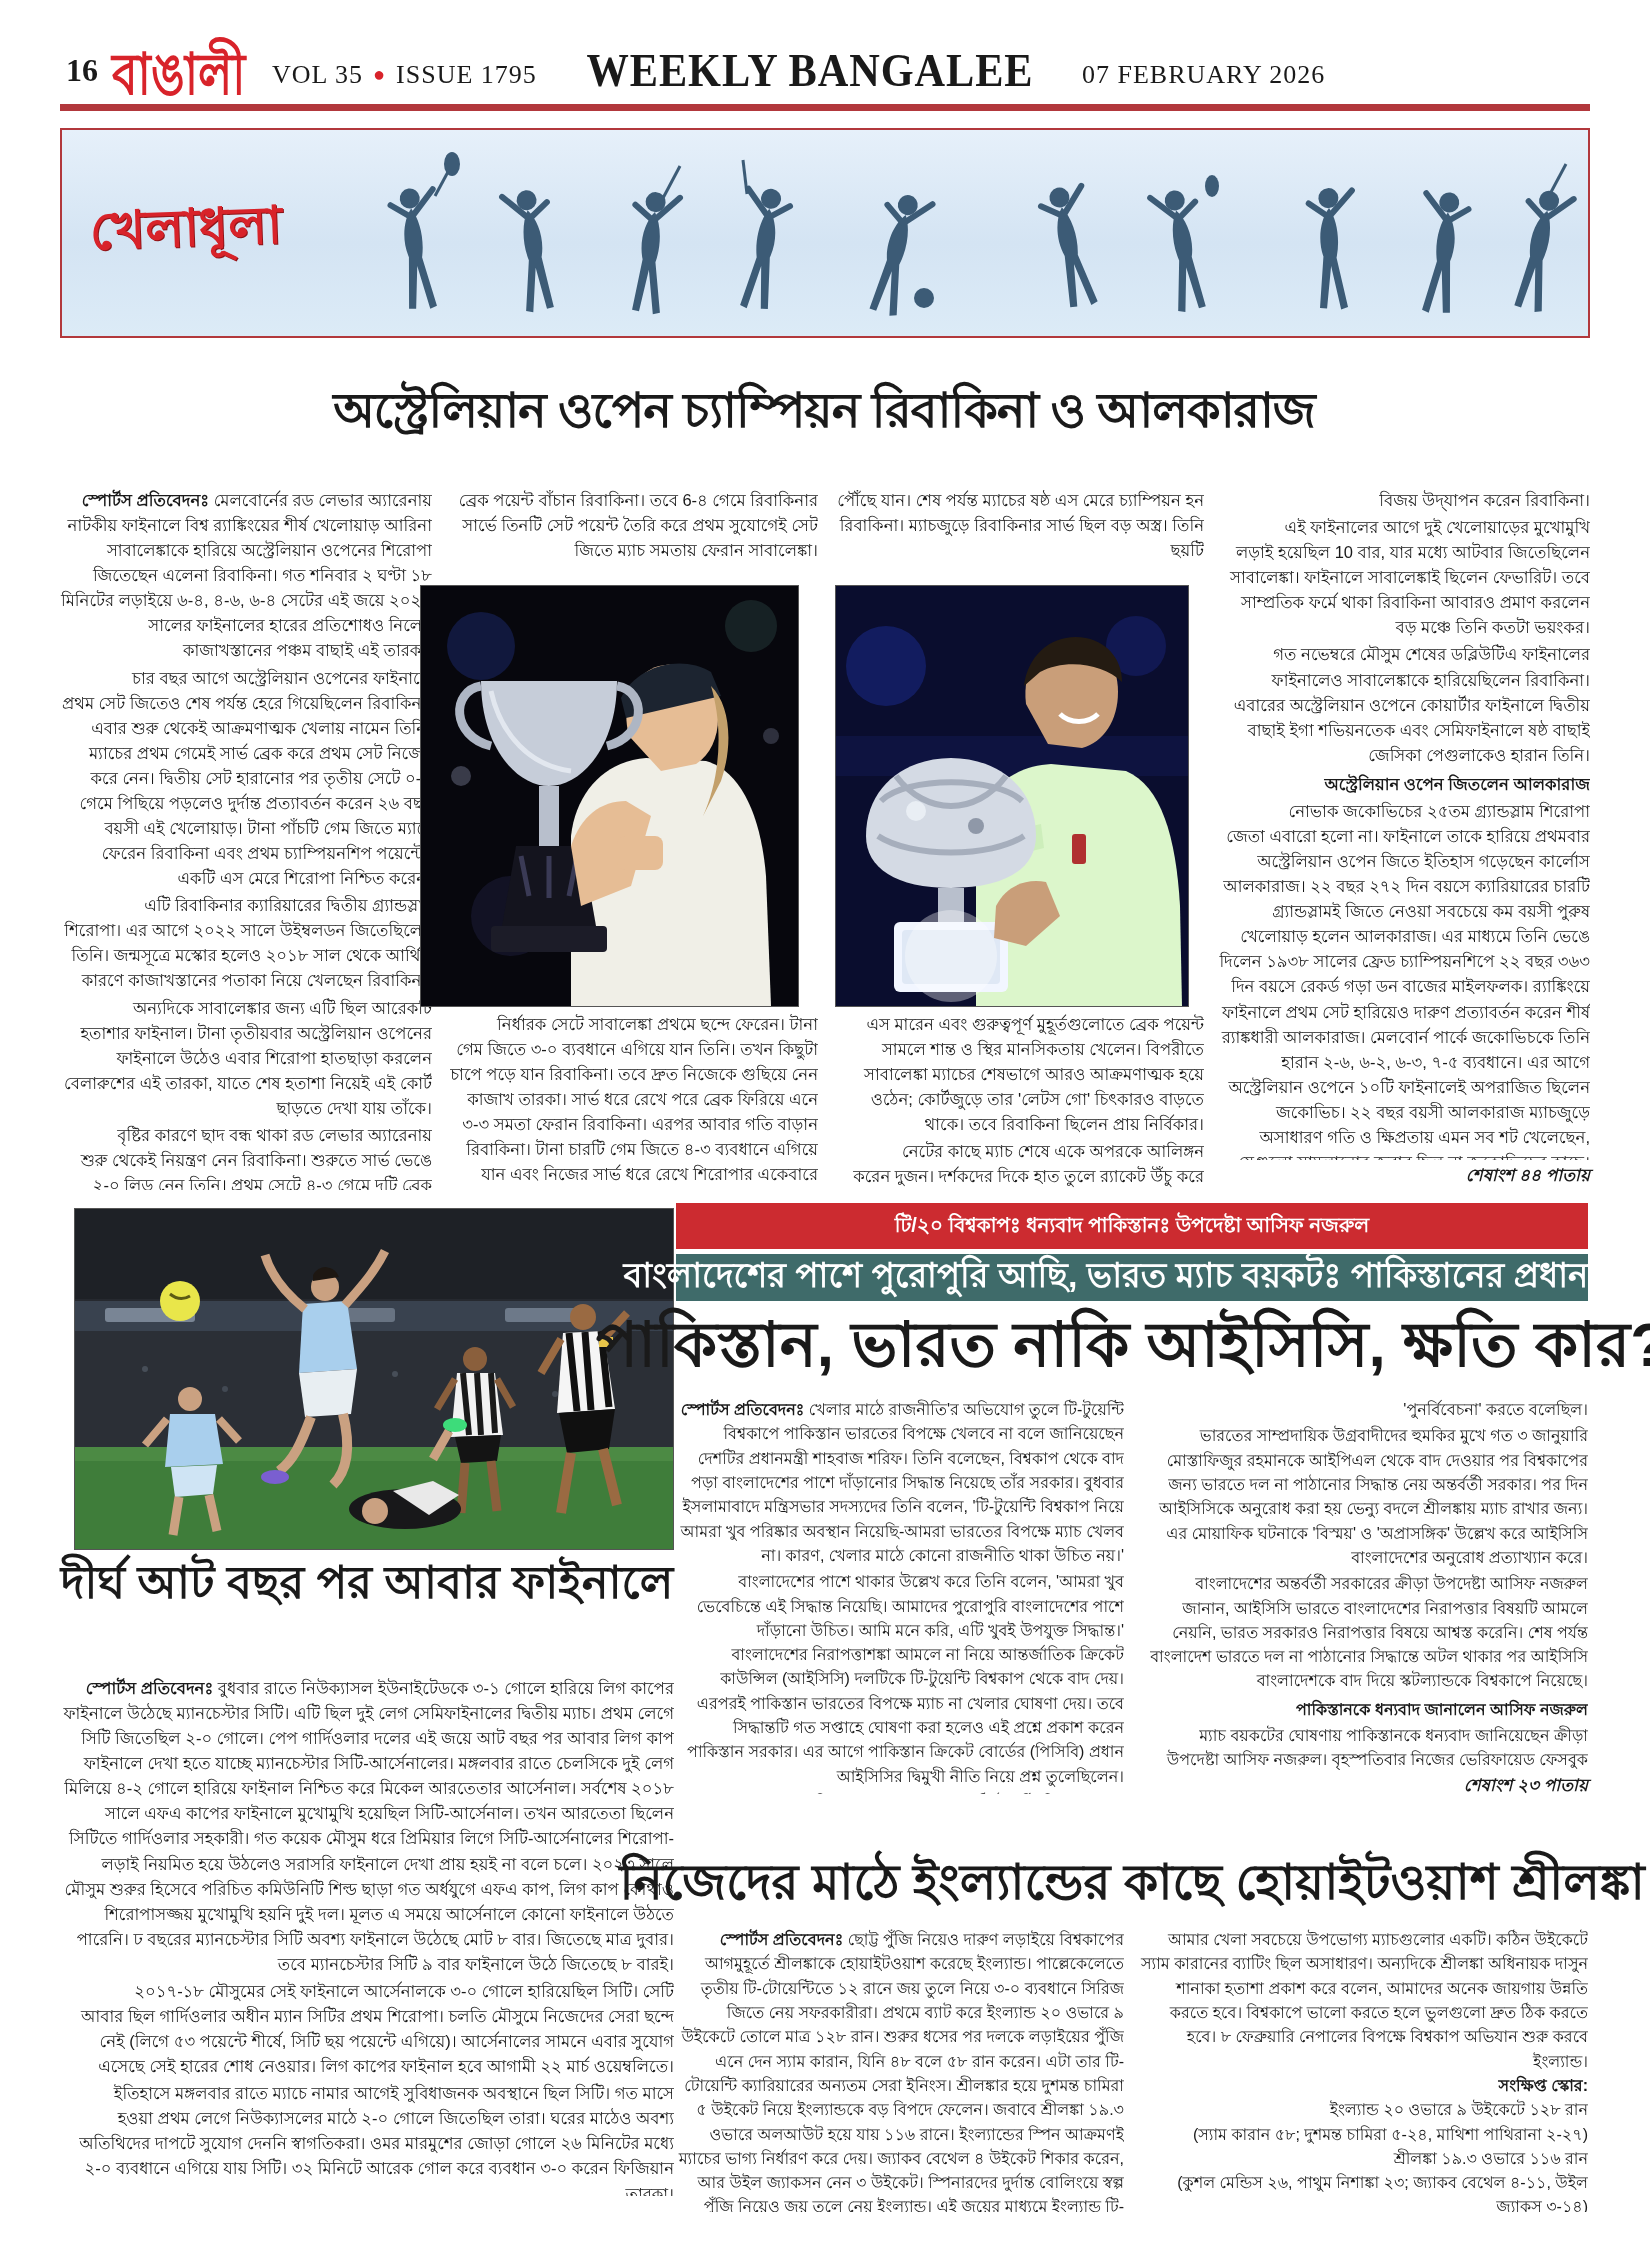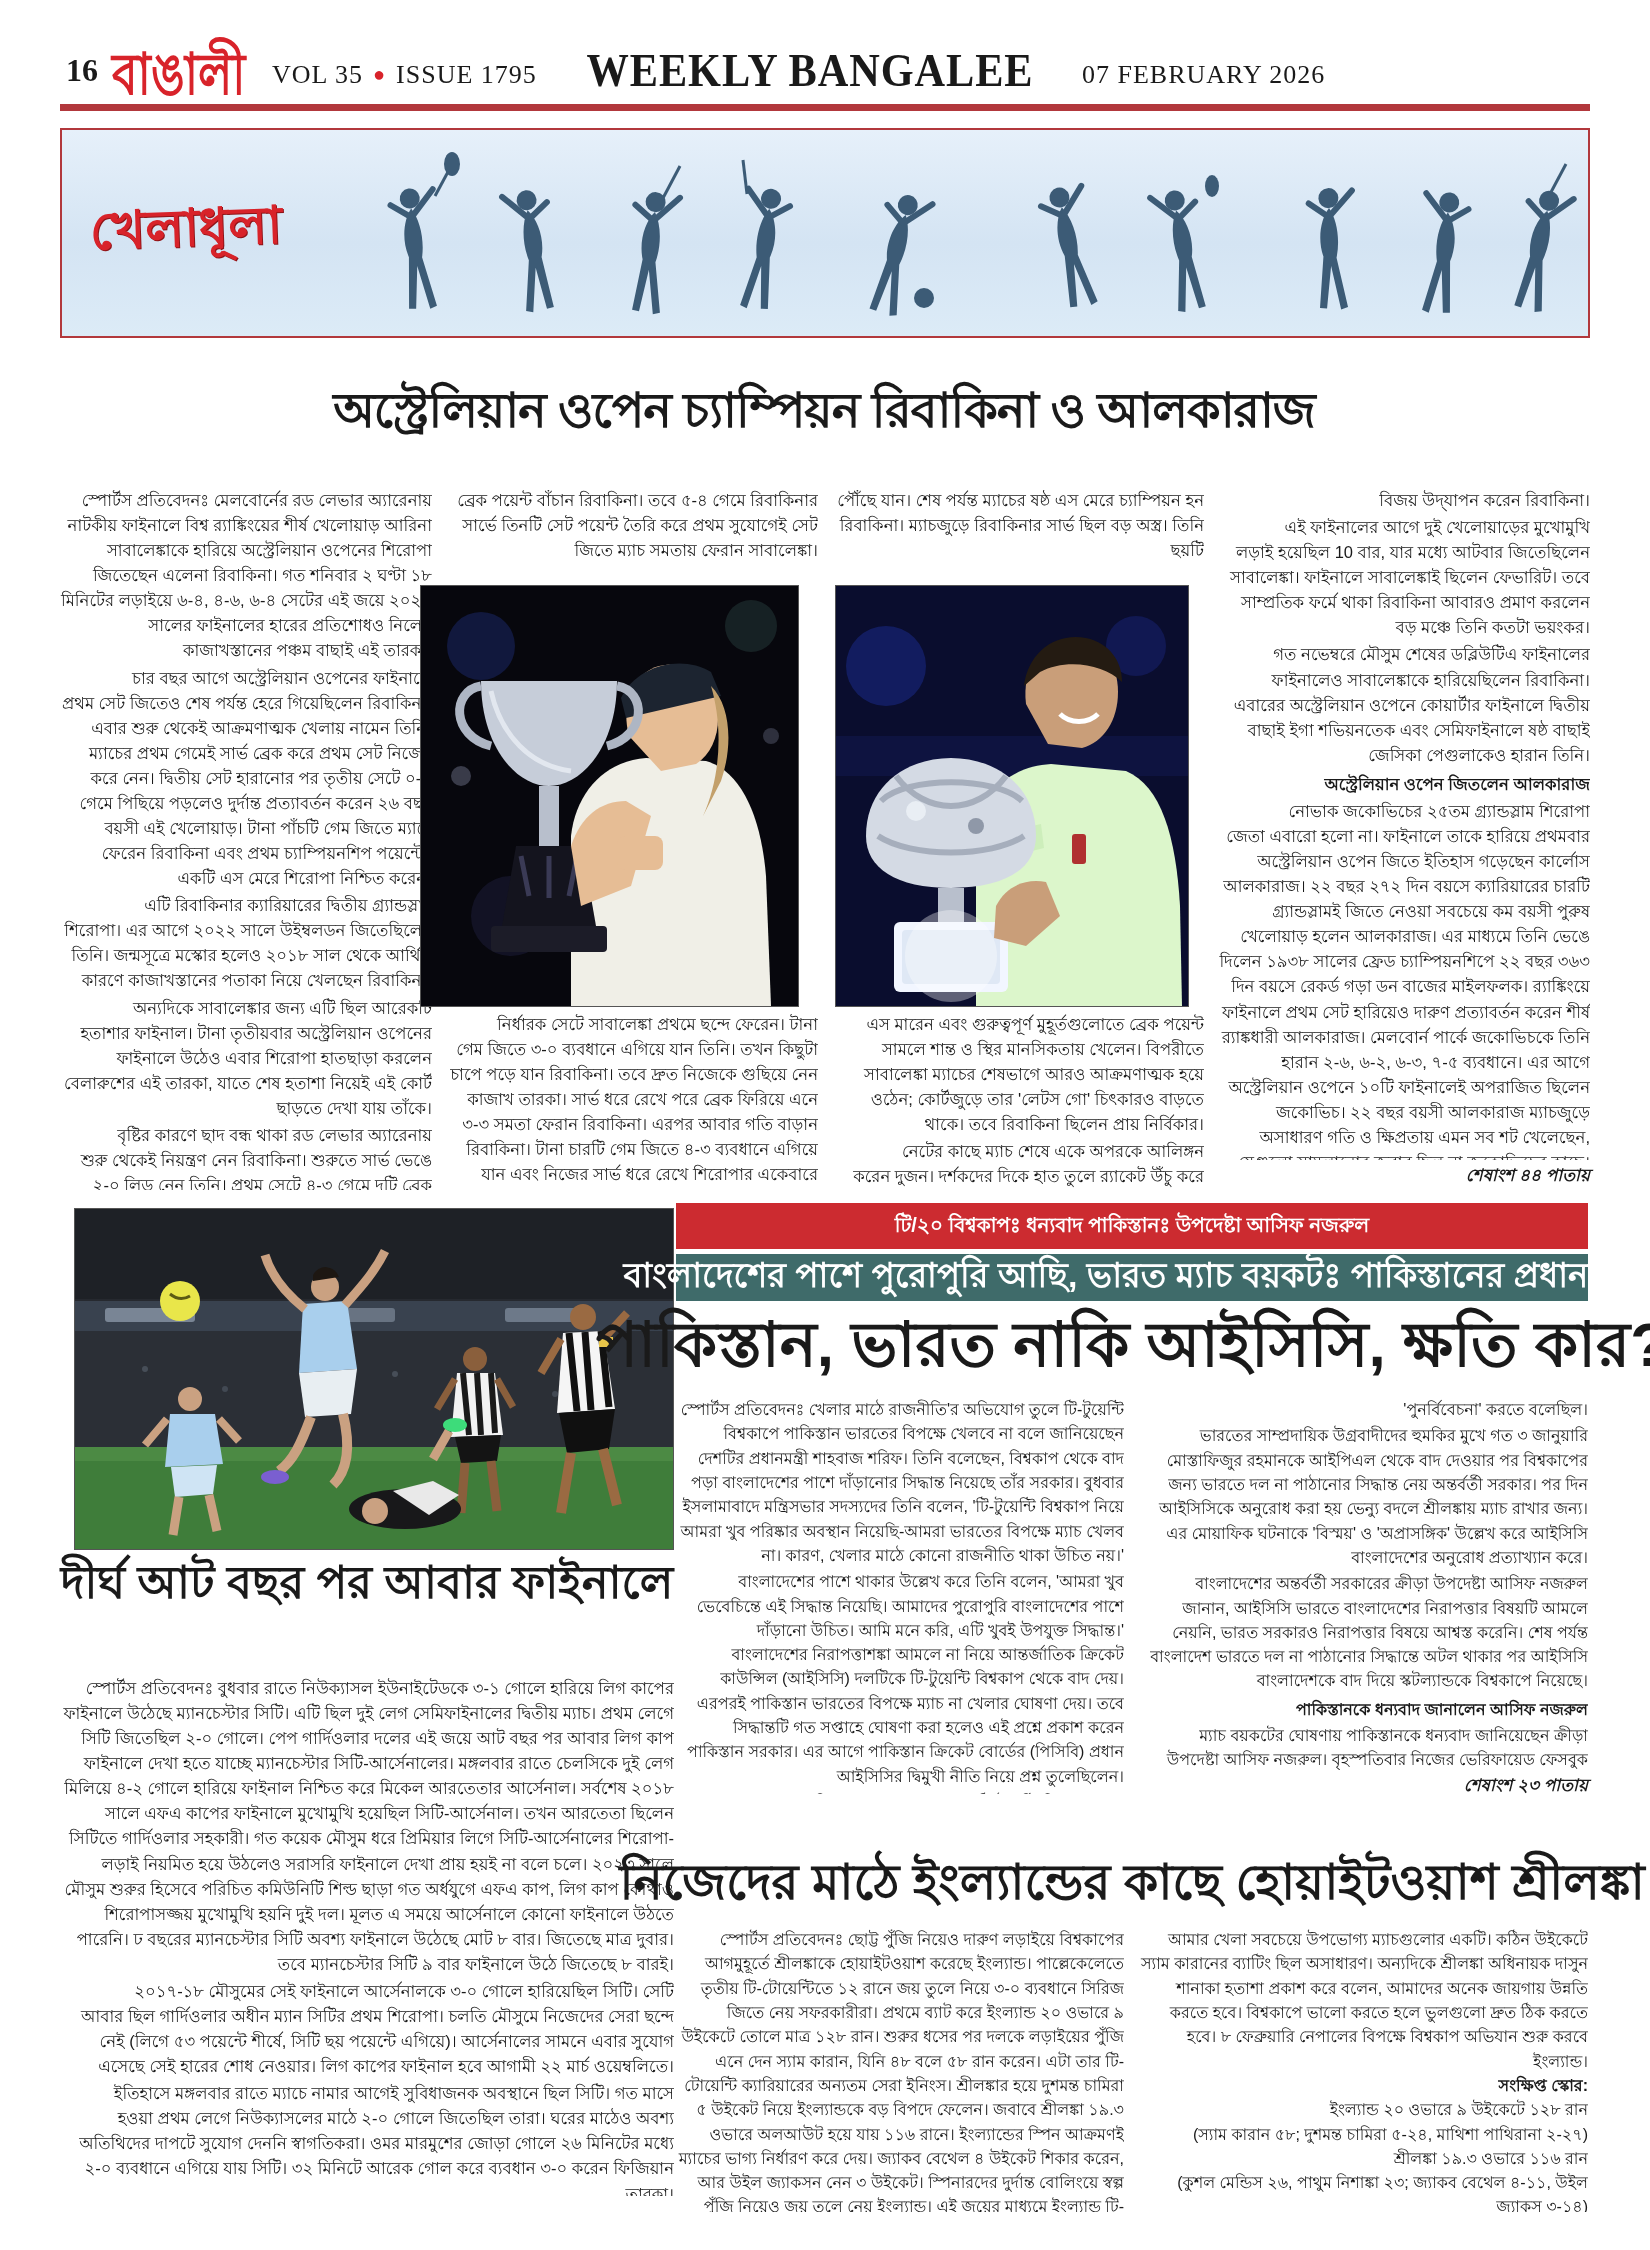--- a/index.html
+++ b/index.html
@@ -23,21 +23,21 @@
   .khela{position:absolute;left:28px;top:58px;font-size:52px;font-weight:bold;color:#d8232a;
          transform:rotate(-2deg);text-shadow:1px 1px 0 #8d1418;}
   .silhouettes{position:absolute;left:0;top:0;width:100%;height:100%;}
   
   .mainhead{position:absolute;left:60px;top:346px;width:1528px;height:134px;display:flex;
             align-items:center;justify-content:center;font-size:48px;font-weight:800;
             letter-spacing:-1px;white-space:nowrap;text-align:right;}
   .col{position:absolute;overflow:hidden;text-align:justify;font-size:16.5px;line-height:1.52;}
   .col p{margin:0 0 2px 0;text-indent:38px;text-align:right;}
   .col p.first{text-indent:0;}
-  .lead{font-weight:normal;}
+  .lead{font-weight:bold;}
   .subhead{font-weight:bold;text-align:center;text-indent:0 !important;margin:4px 0 2px 0 !important;}
   .contd{position:absolute;font-style:italic;font-weight:bold;text-align:right;font-size:17px;}
   .photo{position:absolute;border:1px solid #555;background:#000;}
   .photo svg{display:block;}
   .banner{position:absolute;left:676px;width:912px;color:#fff;display:flex;align-items:center;
           justify-content:center;font-weight:bold;white-space:nowrap;}
   .banner.red{top:1203px;height:46px;background:#cc2b30;font-size:20px;}
   .banner.teal{top:1254px;height:47px;background:#3f6b6a;font-size:34px;}
   .icchead{position:absolute;left:676px;top:1304px;width:912px;height:88px;display:flex;align-items:center;
            justify-content:center;font-size:62px;font-weight:700;white-space:nowrap;}
@@ -97,21 +97,21 @@
   <div class="col" style="left:60px;top:488px;width:372px;height:702px;">
     <p class="first"><b class="lead">স্পোর্টস প্রতিবেদনঃ</b> <span>মেলবোর্নের রড লেভার অ্যারেনায় নাটকীয় ফাইনালে বিশ্ব র‍্যাঙ্কিংয়ের শীর্ষ খেলোয়াড় আরিনা সাবালেঙ্কাকে হারিয়ে অস্ট্রেলিয়ান ওপেনের শিরোপা জিতেছেন এলেনা রিবাকিনা। গত শনিবার ২ ঘণ্টা ১৮ মিনিটের লড়াইয়ে ৬-৪, ৪-৬, ৬-৪ সেটের এই জয়ে ২০২৩ সালের ফাইনালের হারের প্রতিশোধও নিলেন কাজাখস্তানের পঞ্চম বাছাই এই তারকা।</span></p>
     <p>চার বছর আগে অস্ট্রেলিয়ান ওপেনের ফাইনালে প্রথম সেট জিতেও শেষ পর্যন্ত হেরে গিয়েছিলেন রিবাকিনা। এবার শুরু থেকেই আক্রমণাত্মক খেলায় নামেন তিনি। ম্যাচের প্রথম গেমেই সার্ভ ব্রেক করে প্রথম সেট নিজের করে নেন। দ্বিতীয় সেট হারানোর পর তৃতীয় সেটে ০-৩ গেমে পিছিয়ে পড়লেও দুর্দান্ত প্রত্যাবর্তন করেন ২৬ বছর বয়সী এই খেলোয়াড়। টানা পাঁচটি গেম জিতে ম্যাচে ফেরেন রিবাকিনা এবং প্রথম চ্যাম্পিয়নশিপ পয়েন্টেই একটি এস মেরে শিরোপা নিশ্চিত করেন।</p>
     <p>এটি রিবাকিনার ক্যারিয়ারের দ্বিতীয় গ্র্যান্ডস্লাম শিরোপা। এর আগে ২০২২ সালে উইম্বলডন জিতেছিলেন তিনি। জন্মসূত্রে মস্কোর হলেও ২০১৮ সাল থেকে আর্থিক কারণে কাজাখস্তানের পতাকা নিয়ে খেলছেন রিবাকিনা।</p>
     <p>অন্যদিকে সাবালেঙ্কার জন্য এটি ছিল আরেকটি হতাশার ফাইনাল। টানা তৃতীয়বার অস্ট্রেলিয়ান ওপেনের ফাইনালে উঠেও এবার শিরোপা হাতছাড়া করলেন বেলারুশের এই তারকা, যাতে শেষ হতাশা নিয়েই এই কোর্ট ছাড়তে দেখা যায় তাঁকে।</p>
     <p>বৃষ্টির কারণে ছাদ বন্ধ থাকা রড লেভার অ্যারেনায় শুরু থেকেই নিয়ন্ত্রণ নেন রিবাকিনা। শুরুতে সার্ভ ভেঙে ২-০ লিড নেন তিনি। প্রথম সেটে ৪-৩ গেমে দুটি ব্রেক পয়েন্ট বাঁচিয়ে এগিয়ে যান। ৩৭ মিনিটে প্রথম সেট জিতে নেন রিবাকিনা। ২০২৬ মৌসুমে এটিই ছিল সাবালেঙ্কার হারানো প্রথম সেট।</p>
 
   </div>
 
   <div class="col" style="left:446px;top:488px;width:372px;height:92px;">
-    <p class="first">ব্রেক পয়েন্ট বাঁচান রিবাকিনা। তবে ৫-৪ গেমে রিবাকিনার সার্ভে তিনটি সেট পয়েন্ট তৈরি করে প্রথম সুযোগেই সেট জিতে ম্যাচ সমতায় ফেরান সাবালেঙ্কা।</p>
+    <p class="first">ব্রেক পয়েন্ট বাঁচান রিবাকিনা। তবে 6-৪ গেমে রিবাকিনার সার্ভে তিনটি সেট পয়েন্ট তৈরি করে প্রথম সুযোগেই সেট জিতে ম্যাচ সমতায় ফেরান সাবালেঙ্কা।</p>
   </div>
 
   <div class="photo" style="left:420px;top:585px;width:377px;height:420px;">
     <svg width="377" height="420" viewBox="0 0 377 420">
       <rect width="377" height="420" fill="#07070d"></rect>
       <circle cx="60" cy="60" r="34" fill="#1c2a6e" opacity="0.5"></circle>
       <circle cx="330" cy="40" r="26" fill="#233" opacity="0.6"></circle>
       <circle cx="40" cy="190" r="10" fill="#cfd8ff" opacity="0.25"></circle>
       <circle cx="350" cy="150" r="8" fill="#cfd8ff" opacity="0.2"></circle>
       <circle cx="90" cy="330" r="40" fill="#15152b" opacity="0.8"></circle>

